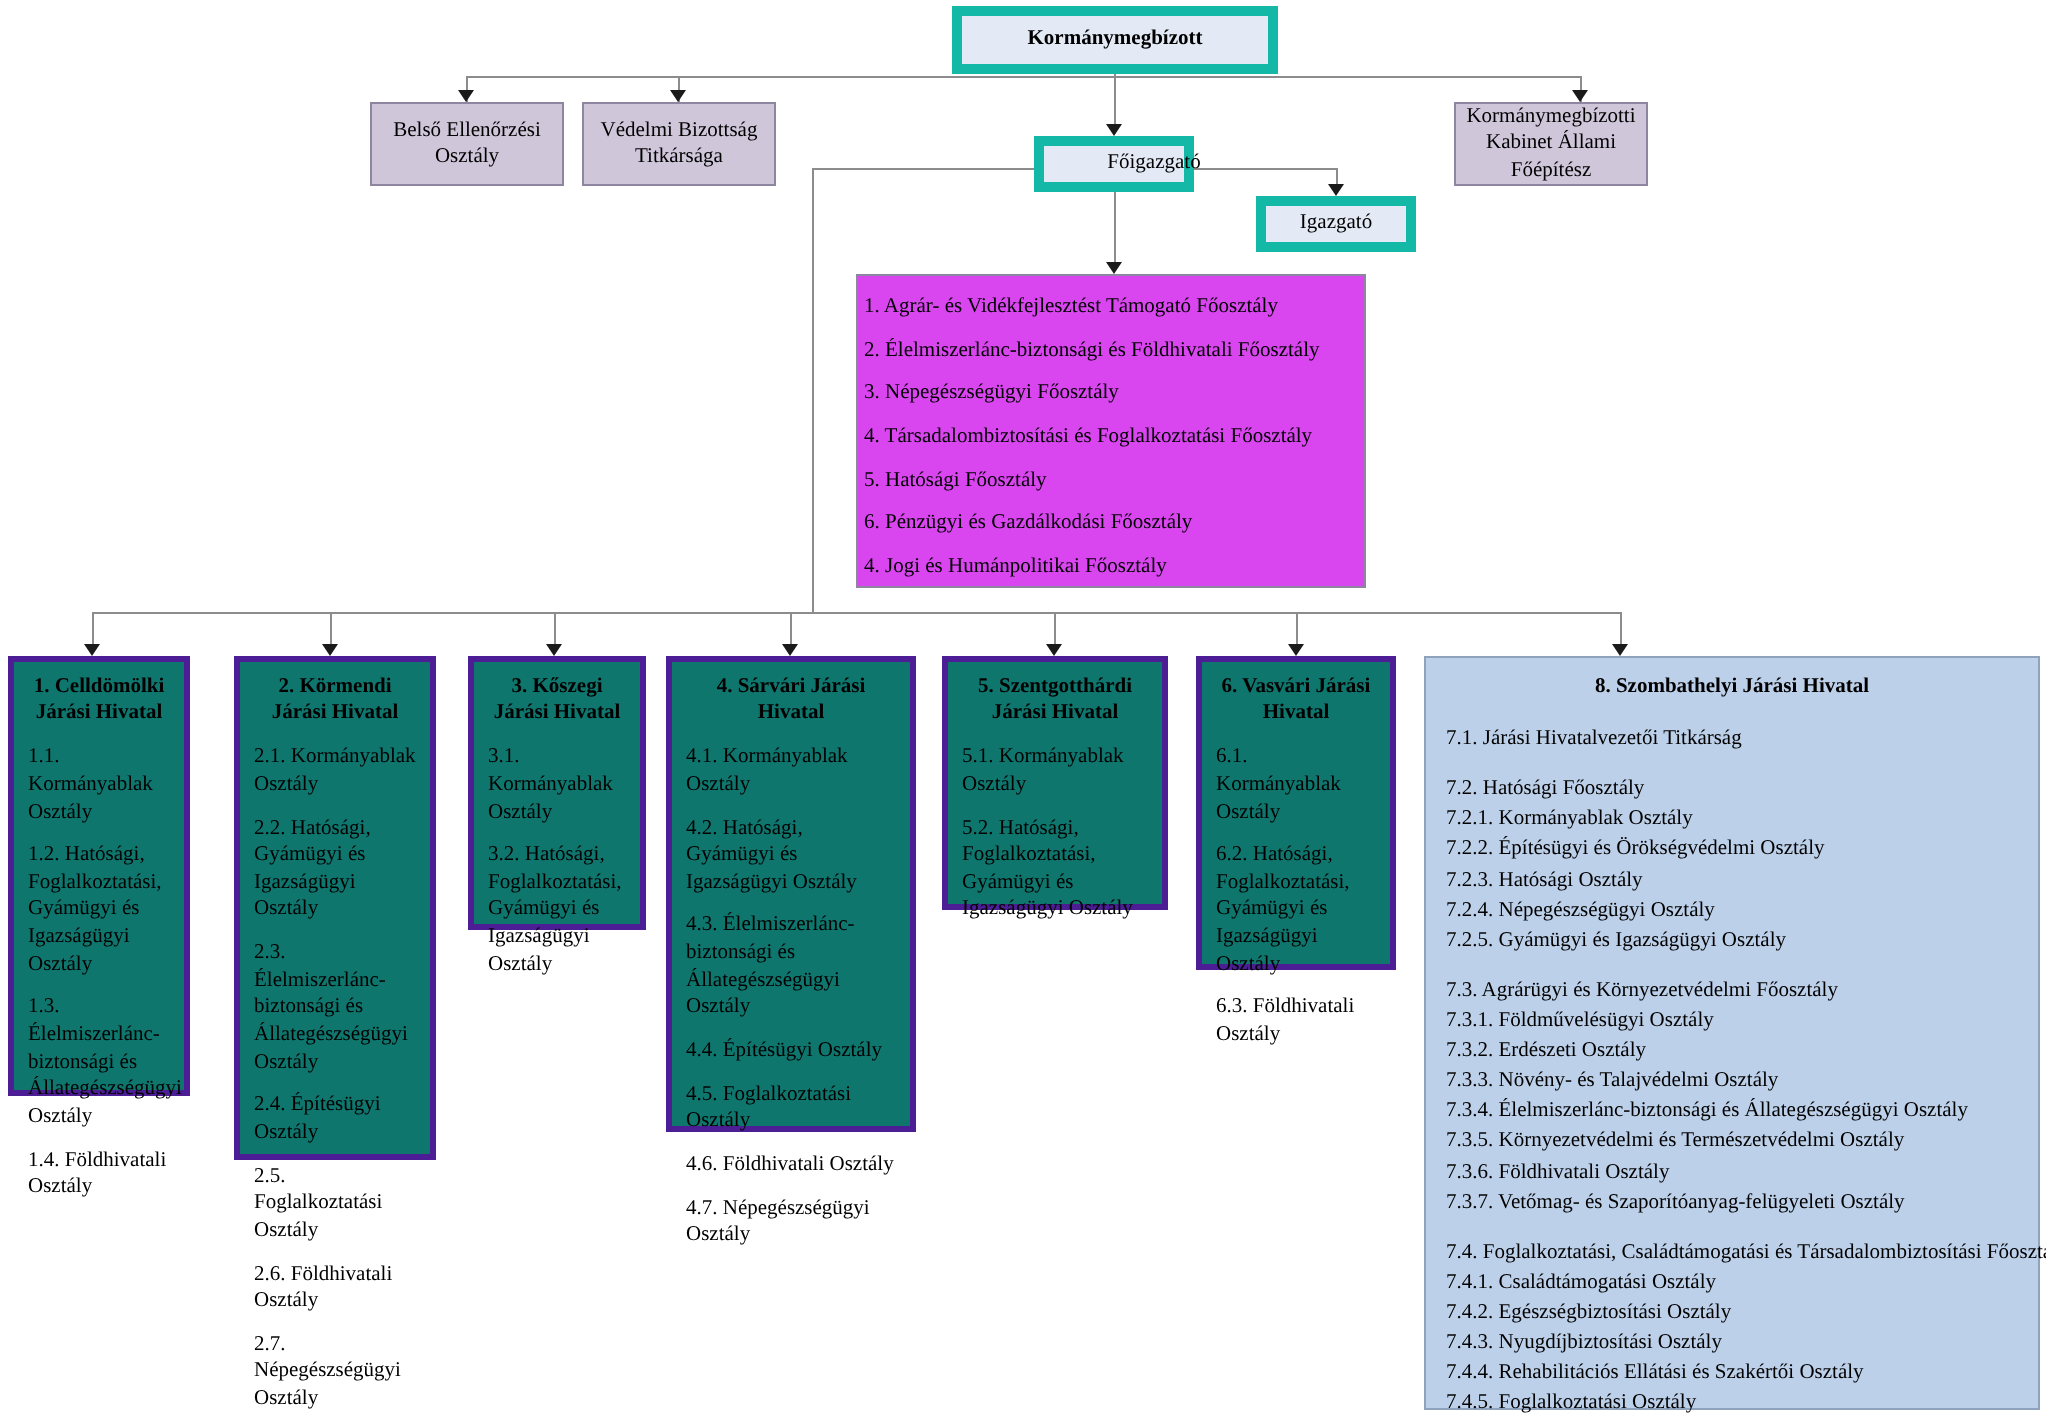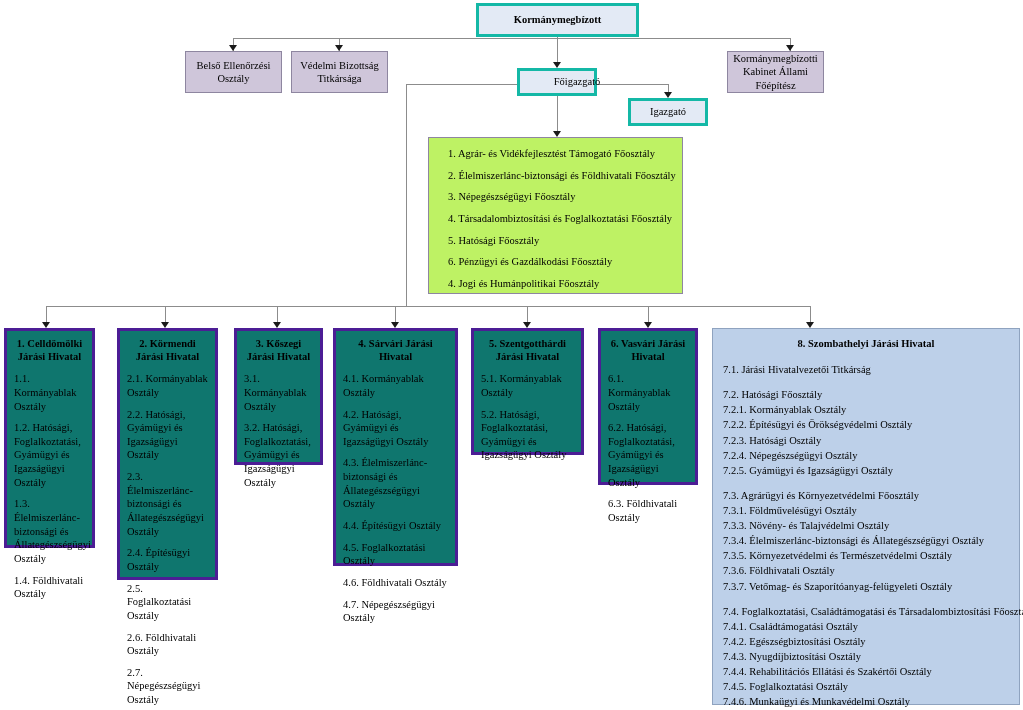--- a/index.html
+++ b/index.html
@@ -19,42 +19,42 @@
     position: absolute;
     box-sizing: border-box;
     border: 1px solid #9a9a9a;
     font-size: 10.5px;
     line-height: 1.25;
     color: #000000;
   }
   
   .box.topbox {
     background: #e3eaf5;
-    border: 3px solid #14b8a6;
+    border: 5px solid #14b8a6;
     display: flex;
     align-items: center;
     justify-content: center;
     text-align: center;
   }
   .box.topbox.bold { font-weight: bold; }
 
   
   .box.purple {
     background: #cfc6da;
     border: 1px solid #8e86a0;
     display: flex;
     align-items: center;
     justify-content: center;
     text-align: center;
   }
   .box.purple-list {
-    background: #bef264;
+    background: #d946ef;
     border: 1px solid #8e86a0;
     display: block;
-    padding: 9px 19px;
+    padding: 9px 3px;
   }
   .purple-list .litem {
     margin: 0 0 8.5px 0;
     font-size: 10.5px;
     white-space: nowrap;
   }
   .purple-list .litem:last-child { margin-bottom: 0; }
 
   
   .box.green {
@@ -249,20 +249,21 @@
       <div class="bitem">7.2.1. Kormányablak Osztály</div>
       <div class="bitem">7.2.2. Építésügyi és Örökségvédelmi Osztály</div>
       <div class="bitem">7.2.3. Hatósági Osztály</div>
       <div class="bitem">7.2.4. Népegészségügyi Osztály</div>
       <div class="bitem">7.2.5. Gyámügyi és Igazságügyi Osztály</div>
     </div>
 
     <div class="grp">
       <div class="bitem">7.3. Agrárügyi és Környezetvédelmi Főosztály</div>
       <div class="bitem">7.3.1. Földművelésügyi Osztály</div>
+      <div class="bitem">7.3.2. Erdészeti Osztály</div>
       <div class="bitem">7.3.3. Növény- és Talajvédelmi Osztály</div>
       <div class="bitem">7.3.4. Élelmiszerlánc-biztonsági és Állategészségügyi Osztály</div>
       <div class="bitem">7.3.5. Környezetvédelmi és Természetvédelmi Osztály</div>
       <div class="bitem">7.3.6. Földhivatali Osztály</div>
       <div class="bitem">7.3.7. Vetőmag- és Szaporítóanyag-felügyeleti Osztály</div>
     </div>
 
     <div class="grp">
       <div class="bitem">7.4. Foglalkoztatási, Családtámogatási és Társadalombiztosítási Főosztály</div>
       <div class="bitem">7.4.1. Családtámogatási Osztály</div>

